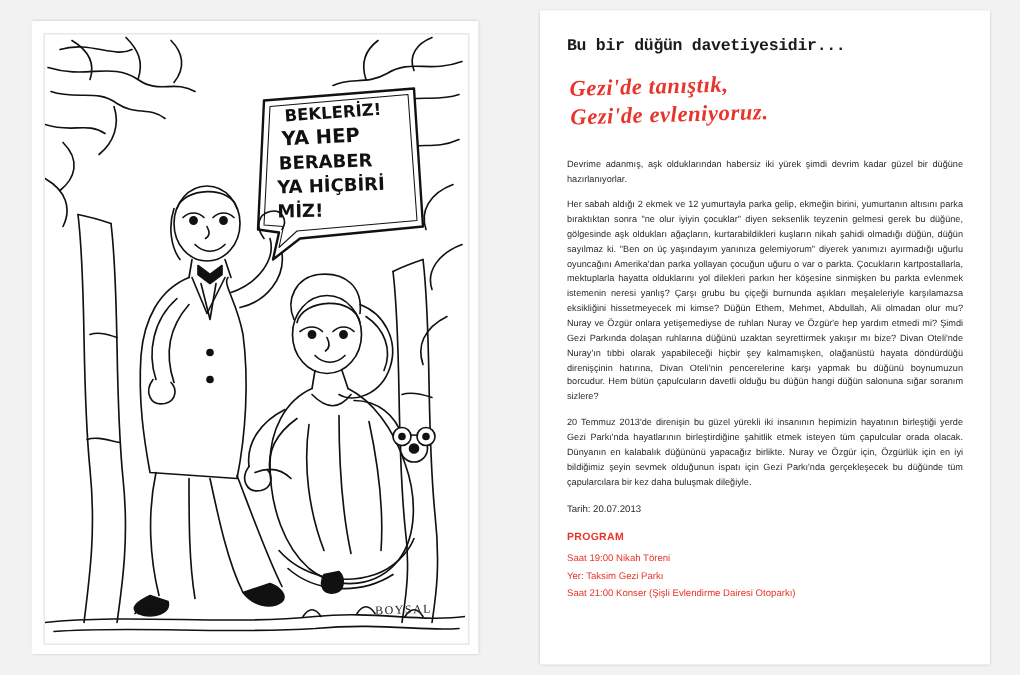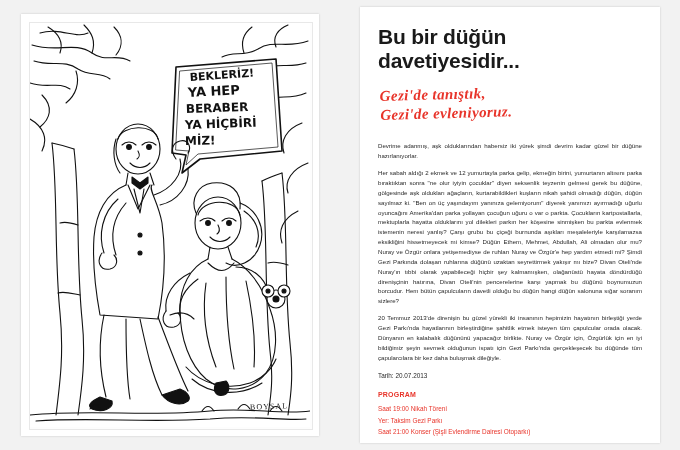--- a/index.html
+++ b/index.html
@@ -81,23 +81,23 @@
 
   
   .bubble-text {
     font-family: "DejaVu Sans", sans-serif;
     font-weight: bold;
     fill: #111;
   }
 
   
   .r-title {
-    font-family: Liberation Sans, sans-serif;
+    font-family: Liberation Mono, monospace;
     font-weight: bold;
-    font-size: 21px;
+    font-size: 11px;
     color: #1a1a1a;
     letter-spacing: -0.2px;
     margin: 2px 0 14px 0;
   }
   .r-script {
     font-family: "Liberation Serif", serif;
     font-style: italic;
     font-weight: bold;
     color: #e8342a;
     font-size: 15px;

